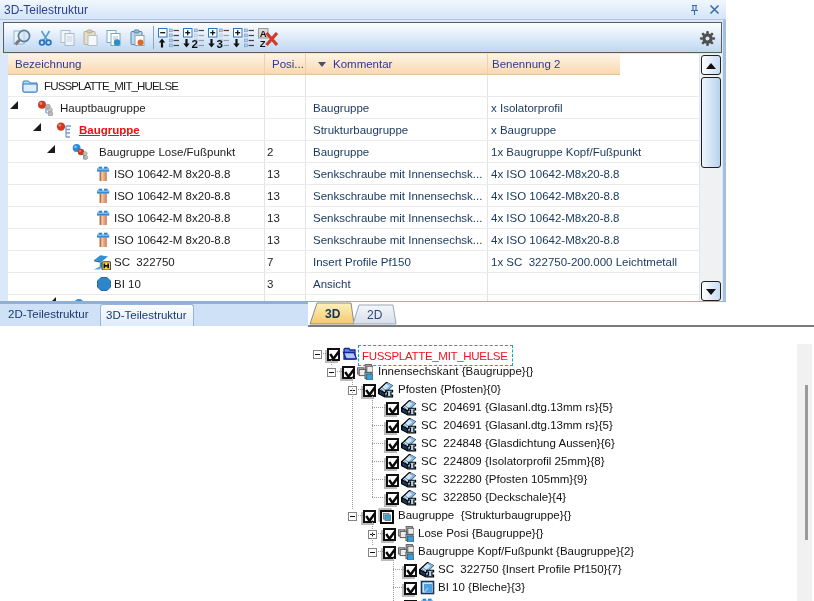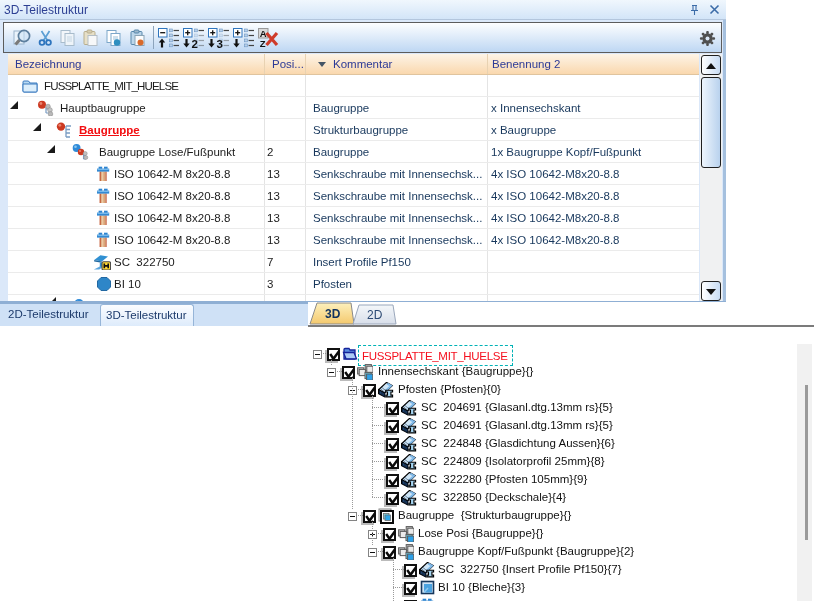--- a/index.html
+++ b/index.html
@@ -4,21 +4,21 @@
 <style>
 * { margin:0; padding:0; box-sizing:border-box; }
 html,body { width:814px; height:601px; background:#fff; font-family:"Liberation Sans", sans-serif; overflow:hidden; }
 #toppanel { position:absolute; left:0; top:0; width:726px; height:304px; background:#dbe8f9; }
 #titlebar { position:absolute; left:0; top:0; width:726px; height:20px;
   background:linear-gradient(#f0f7fd, #d3e5f8); border-bottom:1px solid #b3c6dd; }
 #titlebar .t { position:absolute; left:4px; top:3px; font-size:12px; color:#2c3f93; }
 #toolbar { position:absolute; left:3px; top:22px; width:719px; height:31px;
   border:1px solid #5c5c5c; background:linear-gradient(#fdfeff, #bed7f3); }
 #tablewrap { position:absolute; left:8px; top:54px; width:691px; height:248px; background:#fff; overflow:hidden; }
-#thead { position:absolute; left:0; top:0; width:691px; height:21px;
+#thead { position:absolute; left:0; top:0; width:612px; height:21px;
   background:linear-gradient(#fdf4e7, #fad8ae); border-bottom:1px solid #e0c49e; }
 .htxt { position:absolute; top:4px; font-size:11.5px; color:#2d3a96; }
 .vline { position:absolute; top:0; bottom:0; width:1px; background:#e4e4e4; }
 .row { position:absolute; left:0; width:691px; height:22px; border-bottom:1px solid #ebebeb; background:#fff; }
 .row .bz { position:absolute; top:5px; font-size:11.5px; color:#1b1b1b; white-space:nowrap; }
 .row .po { position:absolute; left:259px; top:5px; font-size:11.5px; color:#1b1b1b; }
 .row .ko { position:absolute; left:305px; top:5px; font-size:11.5px; color:#17375c; white-space:nowrap; }
 .row .be { position:absolute; left:483px; top:5px; font-size:11.5px; color:#17375c; white-space:nowrap; }
 .tri { position:absolute; width:0; height:0; border-left:8px solid transparent; border-bottom:8px solid #1a1a1a; }
 #vscroll { position:absolute; left:700px; top:54px; width:22px; height:248px; background:#f0f1f2; }
@@ -242,21 +242,21 @@
 <svg class="ico" style="left:29px;top:3px" width="18" height="16" viewBox="0 0 18 16">
           <circle cx="5" cy="4.8" r="4" fill="#cc3a22"></circle>
           <circle cx="3.9" cy="3.5" r="1.4" fill="#e8836f"></circle>
           <path d="M9 7 L9 13 M9 9 L12 9 M9 13 L12 13" stroke="#7a9cc2" stroke-width="1.2" fill="none"></path>
           <circle cx="11" cy="6.5" r="2.3" fill="#b9b9b9" stroke="#8f8f8f" stroke-width=".6"></circle>
           <circle cx="13" cy="10" r="2.3" fill="#c6c6c6" stroke="#8f8f8f" stroke-width=".6"></circle>
           <circle cx="13.5" cy="14" r="2.3" fill="#b9b9b9" stroke="#8f8f8f" stroke-width=".6"></circle>
         </svg>
 <span class="bz" style="left:52px">Hauptbaugruppe</span>
 <span class="ko">Baugruppe</span>
-<span class="be">x Innensechskant</span>
+<span class="be">x Isolatorprofil</span>
 <div class="vline" style="left:256px"></div>
 <div class="vline" style="left:297px"></div>
 <div class="vline" style="left:479px"></div>
 </div>
 <div class="row" style="top:65px">
 <div class="tri" style="left:25px;top:3.5px"></div>
 <svg class="ico" style="left:48px;top:3px" width="18" height="16" viewBox="0 0 18 16">
           <circle cx="5" cy="4.6" r="4.2" fill="#cc3a22"></circle>
           <circle cx="3.8" cy="3.3" r="1.4" fill="#e8836f"></circle>
           <path d="M10 4 L10 15 M10 4 L15 4 M10 7.5 L14 7.5 M10 11 L14 11 M10 15 L14 15" stroke="#7a9cc2" stroke-width="1.3" fill="none"></path>
@@ -368,31 +368,32 @@
           <path d="M1.2 6 L7.4 1.2 L15 2.6 L8.8 7.4 Z" fill="#3190d2"></path>
           <path d="M1.2 6 L8.8 7.4 L8.8 8.8 L1.2 7.4 Z" fill="#20689f"></path>
           <path d="M6.8 8.6 L9.8 8.8 L9.8 12.4 L6.8 14.8 Z" fill="#3190d2"></path>
           <path d="M0.8 15.6 L6.4 15.6 L9.8 12.4 L6.8 12.6 Z" fill="#5aa5dd"></path>
           <rect x="9" y="7.8" width="8.6" height="8.2" rx="1.5" fill="#ffd633" stroke="#4a4a4a" stroke-width="1.1"></rect>
           <path d="M11.3 9.6 L11.3 14.2 M15.2 9.6 L15.2 14.2 M11.3 11.9 L15.2 11.9" stroke="#111" stroke-width="1.6"></path>
         </svg>
 <span class="bz" style="left:106px">SC&nbsp;&nbsp;322750</span>
 <span class="po">7</span>
 <span class="ko">Insert Profile Pf150</span>
+<span class="be">1x SC&nbsp;&nbsp;322750-200.000 Leichtmetall</span>
 <div class="vline" style="left:256px"></div>
 <div class="vline" style="left:297px"></div>
 <div class="vline" style="left:479px"></div>
 </div>
 <div class="row" style="top:219px">
 <svg class="ico" style="left:88px;top:3px" width="18" height="16" viewBox="0 0 18 16">
           <path d="M5 1.5 L11 1.5 L14.5 5 L14.5 11 L11 14.5 L5 14.5 L1.5 11 L1.5 5 Z" fill="#2e86c8" stroke="#2268a2" stroke-width="1"></path>
         </svg>
 <span class="bz" style="left:106px">BI 10</span>
 <span class="po">3</span>
-<span class="ko">Pfosten</span>
+<span class="ko">Ansicht</span>
 <div class="vline" style="left:256px"></div>
 <div class="vline" style="left:297px"></div>
 <div class="vline" style="left:479px"></div>
 </div>
 <div class="row" style="top:241px;height:7px;border-bottom:none">
 <div class="tri" style="left:40px;top:2px"></div>
 <svg class="ico" style="left:63px;top:2px" width="16" height="7" viewBox="0 0 16 7">
           <circle cx="8" cy="7" r="5" fill="#2e8ad8"></circle>
           <circle cx="6.6" cy="5.4" r="1.7" fill="#8cc6ef"></circle>
         </svg>

